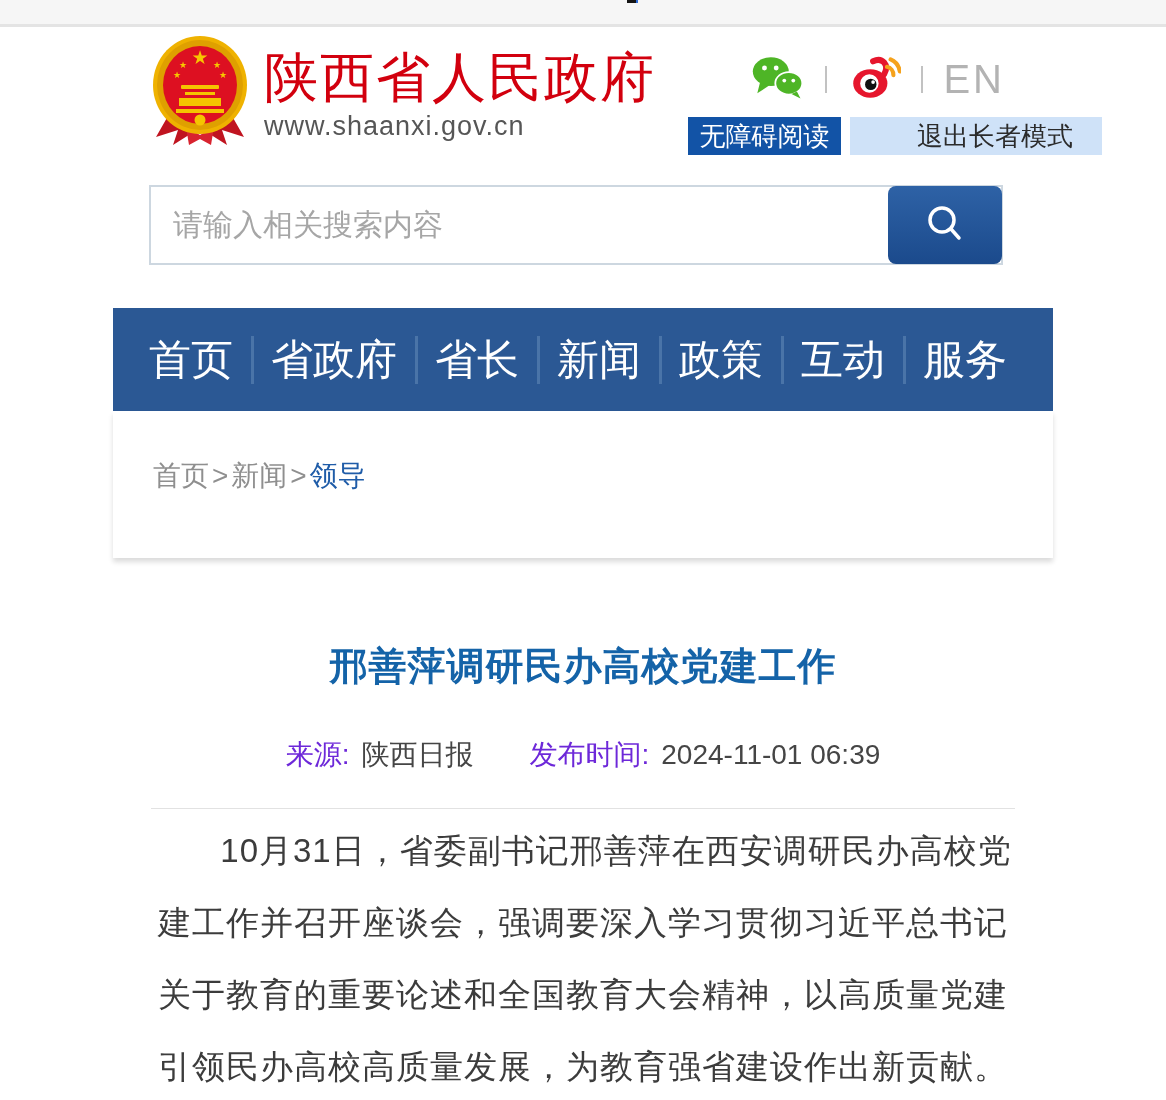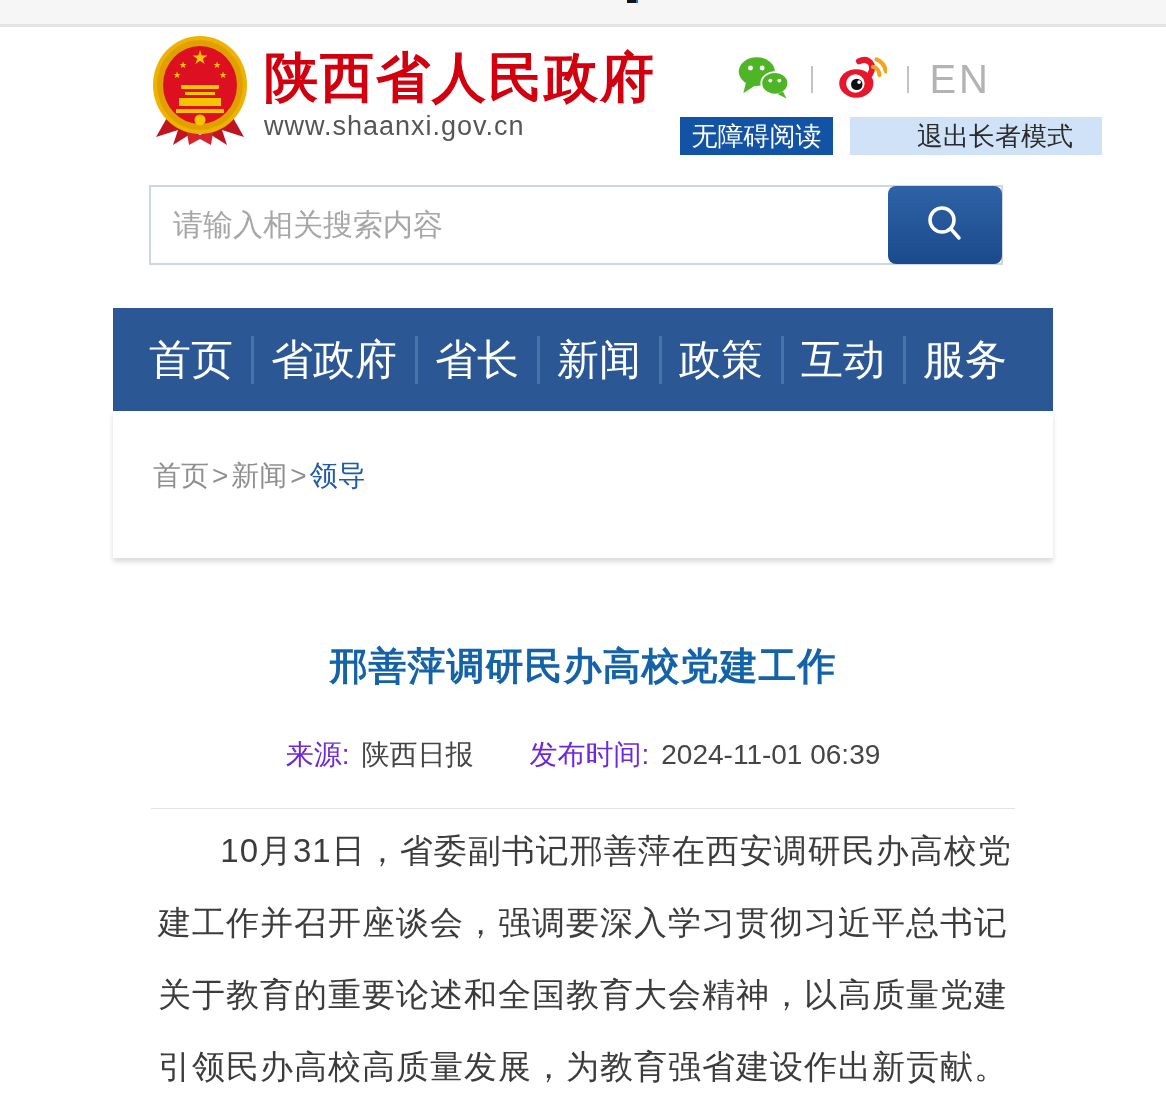--- a/index.html
+++ b/index.html
@@ -12,28 +12,28 @@
   .tab-dash { position:absolute; top:0; left:627px; width:9px; height:3px; background:#141414; }
   .tab-dash::after { content:""; position:absolute; left:9px; top:0; width:2px; height:3px; background:#2d6bd8; }
 
   .container { width:940px; margin:0 auto; position:relative; }
 
   
   .header { position:relative; padding-top:8px; }
   .logo-row { display:flex; align-items:flex-start; padding-left:37px; }
   .emblem { width:100px; height:112px; flex:0 0 auto; }
   .title-block { margin-left:14px; padding-top:14px; }
-  .site-title { font-size:54px; font-weight:bold; color:#d2000e; letter-spacing:2px; line-height:1.05; }
+  .site-title { font-size:54px; font-weight:normal; color:#d2000e; letter-spacing:2px; line-height:1.05; }
   .site-url { font-size:27px; color:#565656; margin-top:5px; letter-spacing:1px; }
 
-  .social-row { position:absolute; top:26px; right:62px; display:flex; align-items:center; gap:20px; }
+  .social-row { position:absolute; top:26px; right:48px; display:flex; align-items:center; gap:20px; }
   .soc-sep { width:2px; height:27px; background:#c2c2c2; }
   .lang { font-size:40px; color:#b3b3b3; letter-spacing:3px; line-height:1; }
 
-  .header-buttons { position:absolute; top:90px; right:-49px; display:flex; gap:17px; }
+  .header-buttons { position:absolute; top:90px; right:-49px; display:flex; gap:9px; }
   .btn { height:38px; display:flex; align-items:center; justify-content:center;
     font-size:26px; cursor:pointer; }
   .btn-accessibility { width:153px; background:#1253a6; color:#ffffff; }
   .btn-elder { width:252px; background:#cfe2f8; color:#2b2b2b;padding-left:38px; }
 
   
   .search-row { margin:38px 50px 0 36px; position:relative; height:80px;
     border:2px solid #cdd7e0; border-radius:0; background:#fff; }
   .search-input { width:740px; height:100%; border:none; outline:none; font-size:30px;
     padding-left:22px; color:#333; background:transparent;

